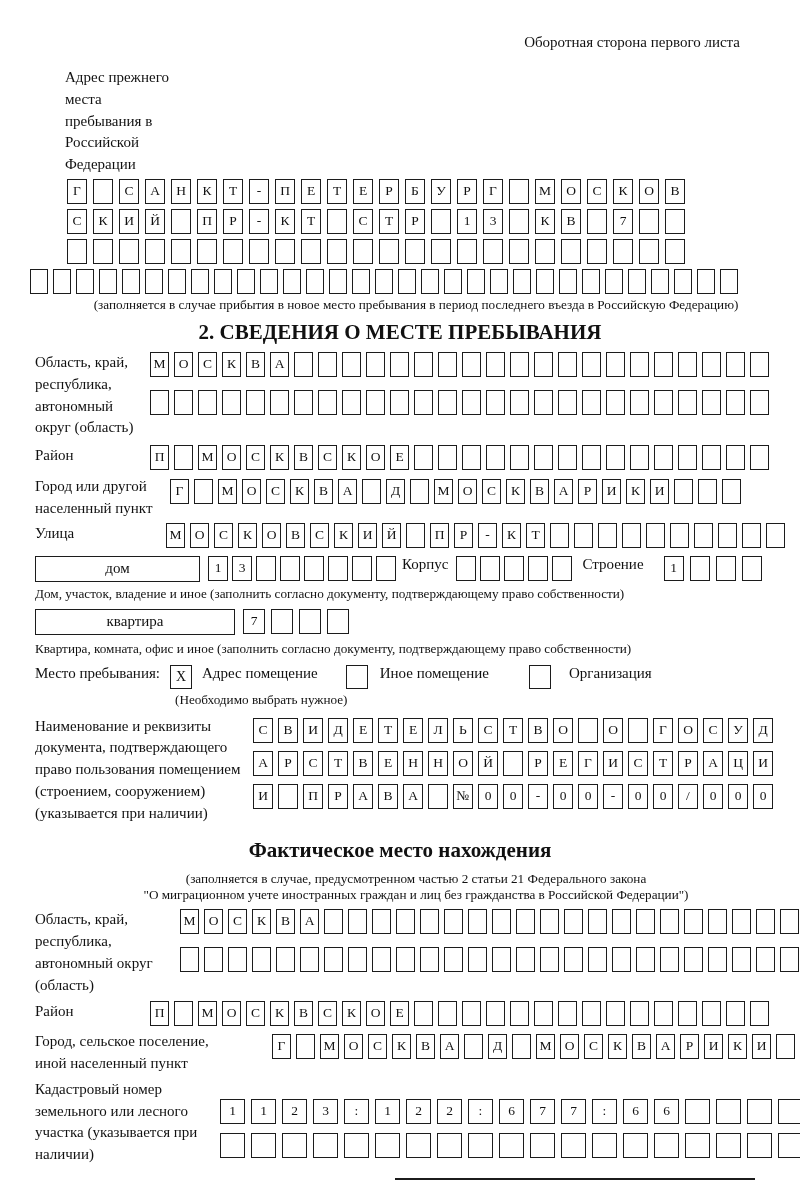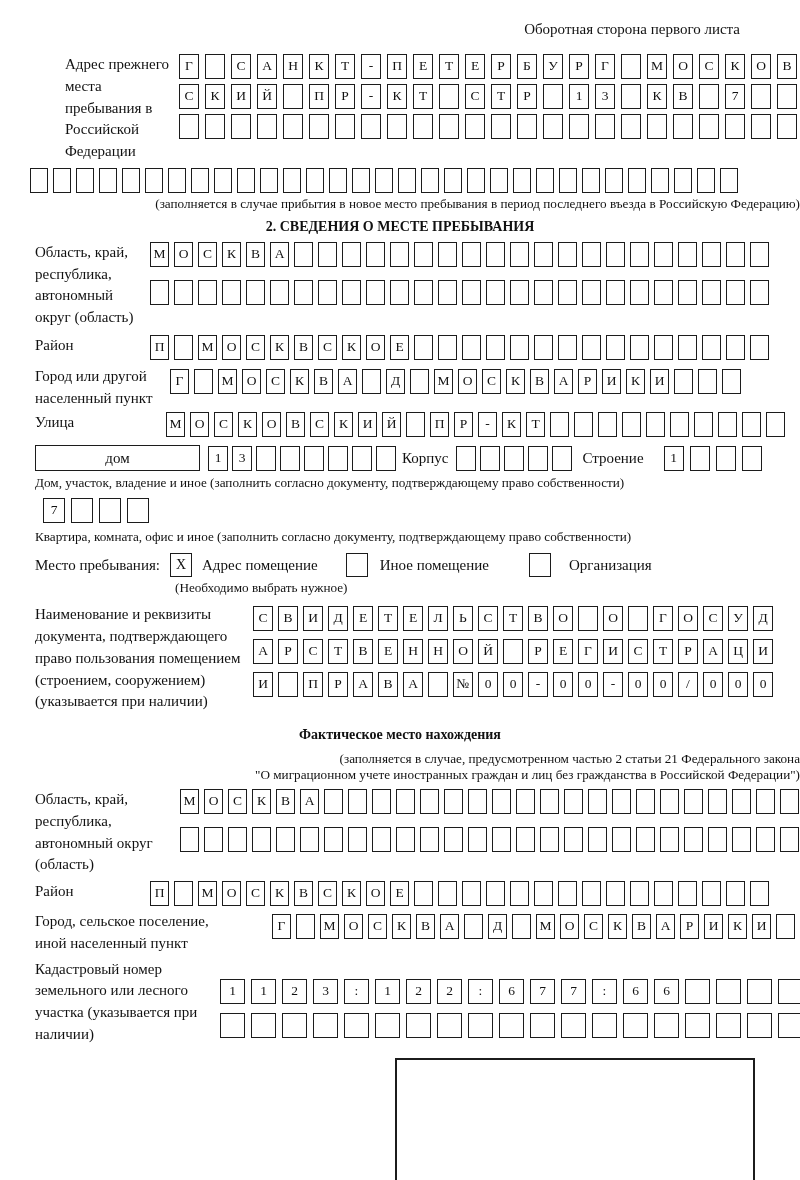--- a/index.html
+++ b/index.html
@@ -1,54 +1,54 @@
 <!DOCTYPE html>
 <html><head>
 <meta charset="utf-8">
 <style>
   * { margin:0; padding:0; box-sizing:border-box; }
   body { background:#fff; }
   .page {
     position:relative; width:800px; height:1180px; background:#fff;
     font-family:"Liberation Serif", serif; color:#111; overflow:hidden;
   }
-  .hdr-note { text-align:right; padding:21px 60px 0 0; font-size:15px; }
+  .hdr-note { text-align:right; padding:34px 60px 0 0; font-size:15px; }
   .field { display:flex; align-items:flex-start; }
   .flabel { font-size:15px; line-height:1.45; }
   .rows { display:flex; flex-direction:column; gap:5px; }
   .cr { display:flex; }
   .cell {
     flex:0 0 auto; width:var(--cw,20px); height:25px;
     border:1.6px solid #1c1c1c; margin-right:var(--cg,5px);
     font-size:13.5px; line-height:21px; text-align:center;
     font-family:"Liberation Serif", serif;
   }
   .note { font-size:13.2px; }
-  .center { text-align:right;padding-left:32px; }
-  .sec-title { font-weight:bold; font-size:14px; text-align:center; }
+  .center { text-align:center;padding-left:32px; }
+  .sec-title { font-weight:bold; font-size:21px; text-align:center; }
   .labelbox {
     border:1.6px solid #1c1c1c; height:26px; display:flex;
     align-items:center; justify-content:center; font-size:15px;
   }
   .cb {
     width:22px; height:24px; border:1.6px solid #1c1c1c; flex:0 0 auto;
     display:inline-flex; align-items:center; justify-content:center;
     font-size:14px; line-height:1;
   }
-  .inline-row { display:flex; align-items:center; font-size:15px; }
+  .inline-row { display:flex; font-size:15px; }
   .stamp-box { border:2px solid #1c1c1c; width:360px; height:175px; }
 </style>
 </head>
 <body>
 
 <div class="page">
 
   <div class="hdr-note">Оборотная сторона первого листа</div>
 
-  <div class="field" style="margin:16px 0 0 65px;">
+  <div class="field" style="margin:16px 0 0 65px;flex-direction:column;">
     <div class="flabel" style="width:112px; flex:0 0 112px;">Адрес прежнего места пребывания в Российской Федерации</div>
     <div class="rows" style="margin-left:2px;">
       <div class="cr" style="--cw: 20px; --cg: 6px;">
           <span class="cell">Г</span>
           <span class="cell"></span>
           <span class="cell">С</span>
           <span class="cell">А</span>
           <span class="cell">Н</span>
           <span class="cell">К</span>
           <span class="cell">Т</span>
@@ -341,20 +341,21 @@
     <div class="cr" style="--cw: 20px; --cg: 6px;">
         <span class="cell">1</span>
         <span class="cell"></span>
         <span class="cell"></span>
         <span class="cell"></span>
       </div>
   </div>
   <div class="note" style="margin:4px 0 0 35px;">Дом, участок, владение и иное (заполнить согласно документу, подтверждающему право собственности)</div>
 
   <div class="inline-row" style="margin:7px 0 0 35px;">
+    <div class="labelbox" style="width:200px;">квартира</div>
     <div class="cr" style="margin-left: 8px; --cw: 22px; --cg: 6px;">
         <span class="cell">7</span>
         <span class="cell"></span>
         <span class="cell"></span>
         <span class="cell"></span>
       </div>
   </div>
   <div class="note" style="margin:6px 0 0 35px;">Квартира, комната, офис и иное (заполнить согласно документу, подтверждающему право собственности)</div>
 
   <div class="inline-row" style="margin:8px 0 0 35px; gap:0;">

